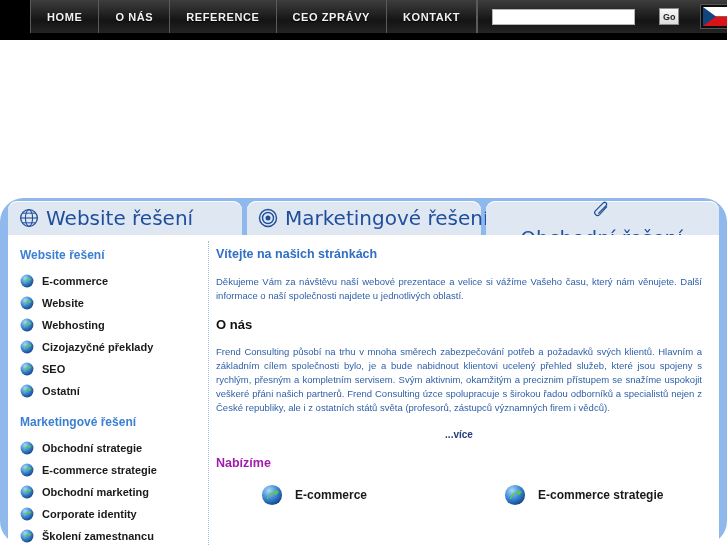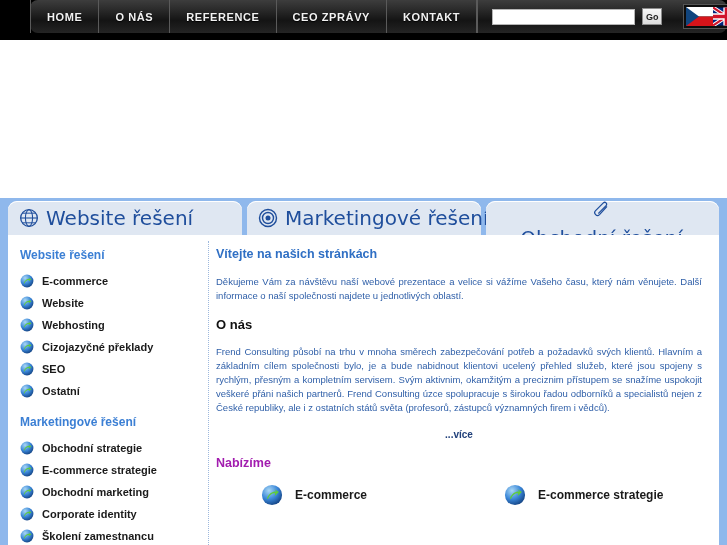--- a/index.html
+++ b/index.html
@@ -11,37 +11,37 @@
   }
 
   
   .topbar{
     position:absolute; left:0; top:0; width:727px; height:33px;
     background:#000;
   }
   .topbar-inner{
     position:absolute; left:30px; top:0; right:0; height:33px;
     background:linear-gradient(to bottom,#3d3d3d 0%,#2b2b2b 28%,#141414 62%,#242424 100%);
-    display:flex; align-items:stretch;border-radius:8px;
+    display:flex; align-items:stretch;
   }
   .nav-item{
     display:flex; align-items:center; justify-content:center;
     padding:0 16px;
     color:#f2f2f2;
     font-size:11px; font-weight:bold; letter-spacing:.6px;
     border-right:1px solid #5a5a5a;
     cursor:pointer;
     text-shadow:0 1px 1px #000;
     white-space:nowrap;
   }
   .nav-item:first-child{ border-left:1px solid #5a5a5a; }
   .nav-spacer{ flex:1 1 auto; border-right:1px solid #5a5a5a; }
 
   .search-zone{
-    display:flex; align-items:center; gap:7px;
+    display:flex; align-items:center; gap:24px;
     padding:0 14px 0 14px;
   }
   .search-input{
     width:143px; height:16px;
     background:#fff; border:1px solid #b5b5b5;
     font-family:"Liberation Sans", sans-serif;
     font-size:10px; padding:0 3px; outline:none;
   }
   .go-btn{
     width:20px; height:17px;
@@ -73,20 +73,21 @@
   
   .banner{
     position:absolute; left:0; top:40px; width:727px; height:158px;
     background:#ffffff;
   }
 
   
   .frame{
     position:absolute; left:0; top:198px; width:727px; height:347px;
     background:#8fb8ec;
+    border-radius:24px;
   }
 
   
   .tabrow{
     position:absolute; left:8px; top:3px; width:711px; height:34px;
     display:flex; gap:5px;
   }
   .tab{
     height:34px;
     background:#dfe7f2;

